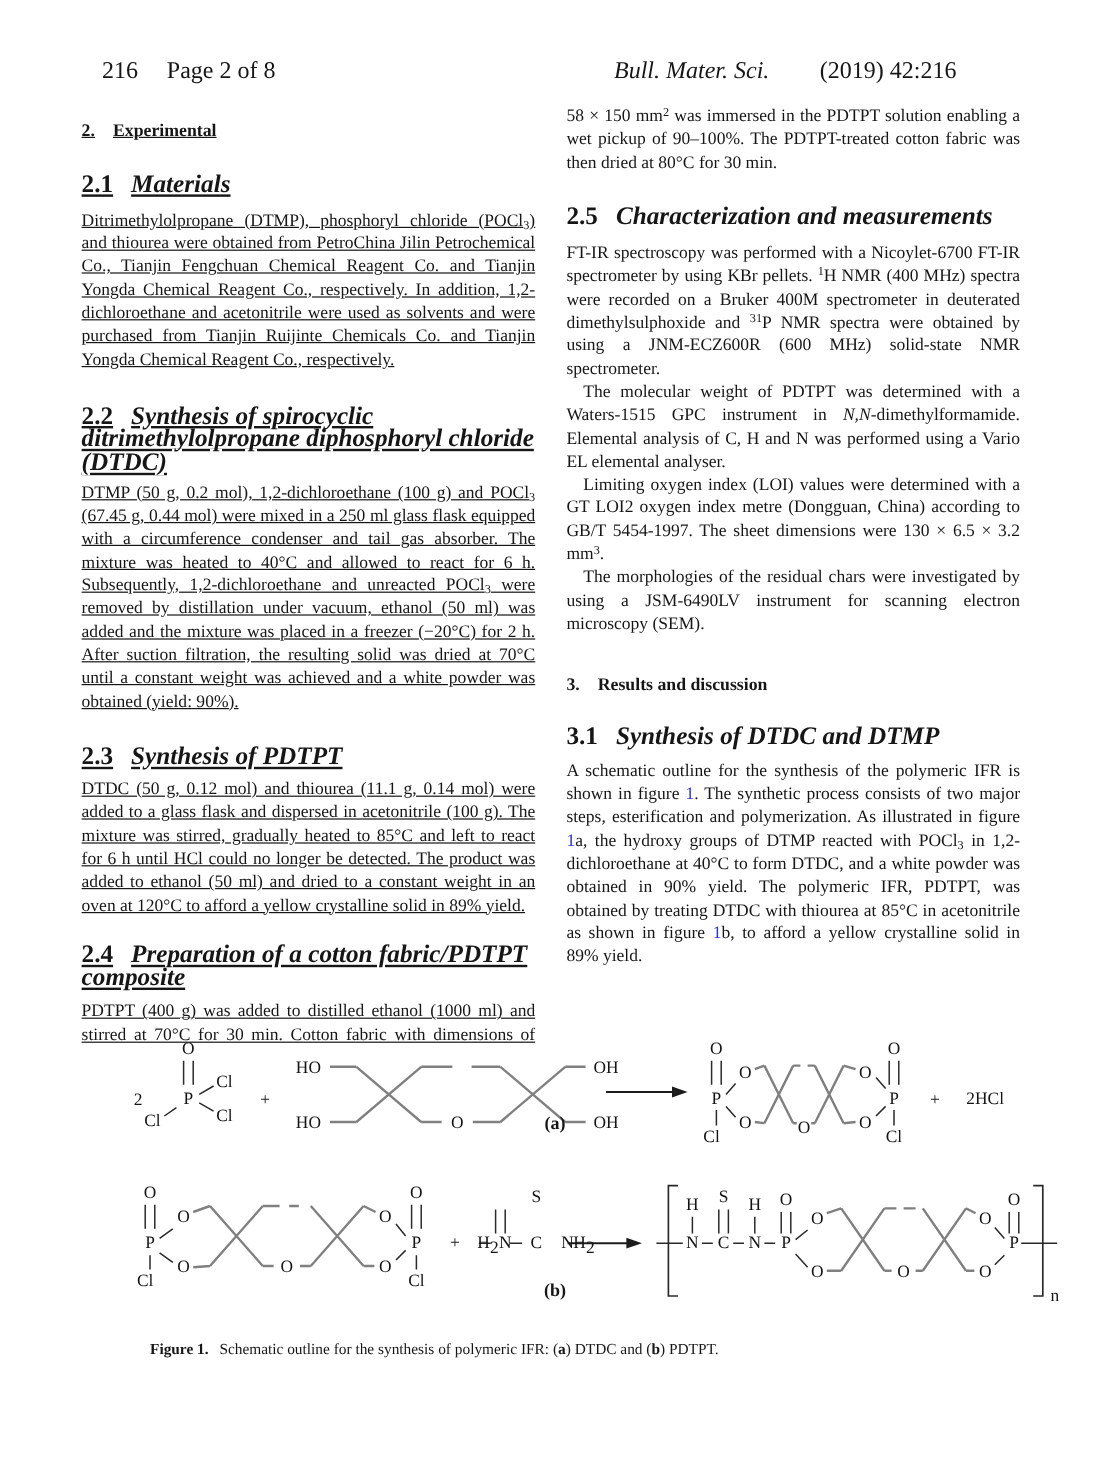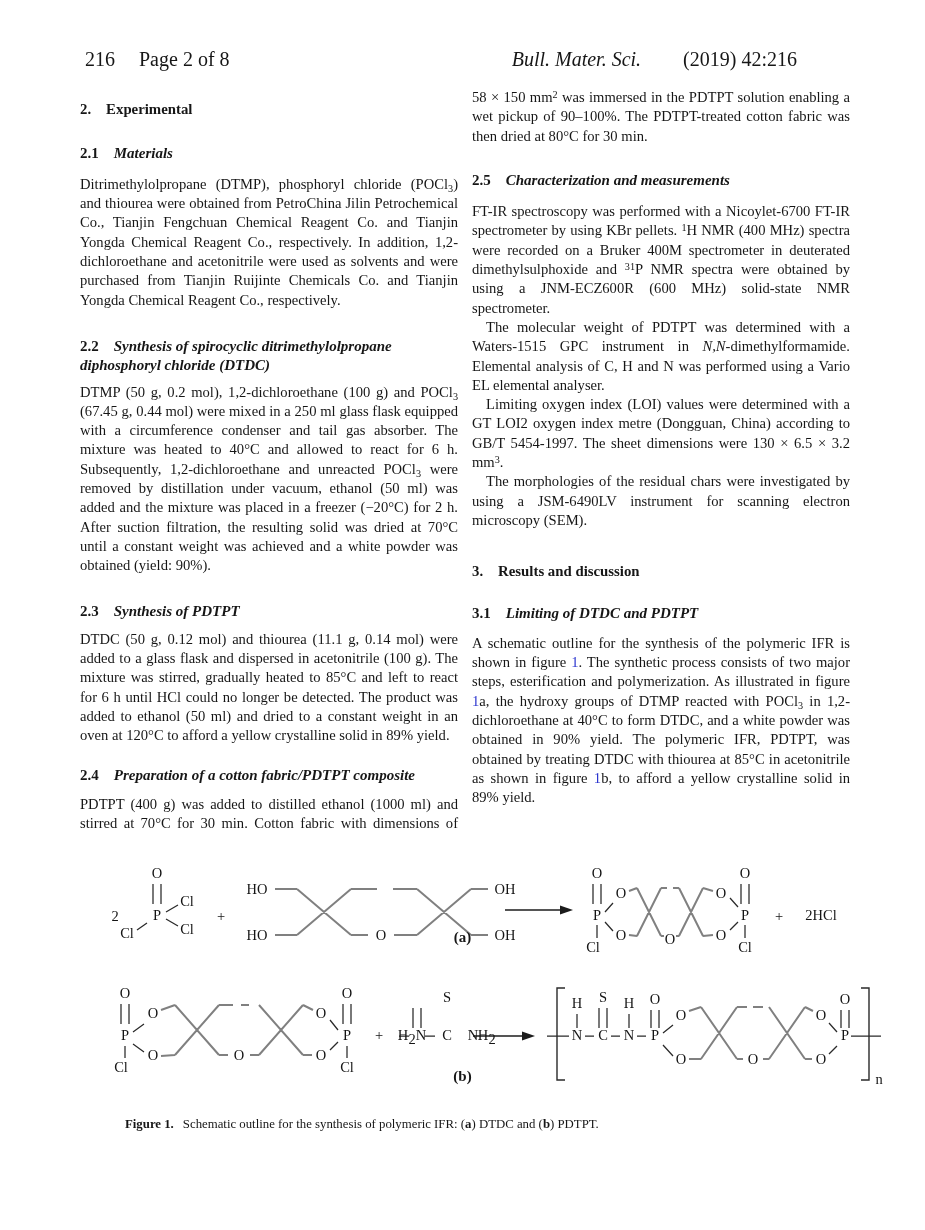--- a/index.html
+++ b/index.html
@@ -11,25 +11,25 @@
   .pageheader{
     position:absolute;left:85px;top:48px;width:712px;
     display:flex;align-items:baseline;font-size:20px;
   }
   .pageheader .gap{margin-left:24px;}
   .pageheader .spacer{flex:1;}
   .pageheader .issue{margin-left:42px;}
   .i{font-style:italic;}
   .b{font-weight:bold;}
   .col{position:absolute;width:378px;text-align:justify;font-size:14.6px;line-height:19.3px;}
-  #leftcol{left:80px;top:88px;}
+  #leftcol{left:68px;top:88px;text-decoration:underline;}
   #rightcol{left:472px;top:88px;}
   p{margin:0;padding:0;}
   .heading{font-size:14.8px;font-weight:bold;line-height:19.3px;text-align:left;}
-  .subheading{font-size:15px;line-height:19.3px;text-align:left;}
+  .subheading{font-size:21px;line-height:19.3px;text-align:left;}
   .hn{margin-right:15px;}
   .sup{font-size:10.2px;vertical-align:4.5px;line-height:0;}
   .sub{font-size:10.2px;vertical-align:-2.5px;line-height:0;}
   .link{color:#2b35cf;}
   .ind{text-indent:14px;}
   #h2{margin-bottom:24px;}
   #h21{margin-bottom:12px;}
   #p1{margin-bottom:27px;}
   #h22{margin-bottom:7px;}
   #p2{margin-bottom:26px;}
@@ -87,21 +87,21 @@
 </div>
 
 <div class="col" id="rightcol">
   <p id="p5"><span>58 × 150 mm</span><span class="sup">2</span><span> was immersed in the PDTPT solution enabling a wet pickup of 90–100%. The PDTPT-treated cotton fabric was then dried at 80°C for 30 min.</span></p>
   <h3 class="subheading" id="h25"><span class="hn">2.5</span><span class="i">Characterization and measurements</span></h3>
   <p id="p6"><span>FT-IR spectroscopy was performed with a Nicoylet-6700 FT-IR spectrometer by using KBr pellets. </span><span class="sup">1</span><span>H NMR (400 MHz) spectra were recorded on a Bruker 400M spectrometer in deuterated dimethylsulphoxide and </span><span class="sup">31</span><span>P NMR spectra were obtained by using a JNM-ECZ600R (600 MHz) solid-state NMR spectrometer.</span></p>
   <p id="p7" class="ind"><span>The molecular weight of PDTPT was determined with a Waters-1515 GPC instrument in </span><span class="i">N,N</span><span>-dimethylformamide. Elemental analysis of C, H and N was performed using a Vario EL elemental analyser.</span></p>
   <p id="p9" class="ind"><span>Limiting oxygen index (LOI) values were determined with a GT LOI2 oxygen index metre (Dongguan, China) according to GB/T 5454-1997. The sheet dimensions were 130 × 6.5 × 3.2 mm</span><span class="sup">3</span><span>.</span></p>
   <p id="p10" class="ind"><span>The morphologies of the residual chars were investigated by using a JSM-6490LV instrument for scanning electron microscopy (SEM).</span></p>
   <h2 class="heading" id="h3"><span class="hn">3.</span><span>Results and discussion</span></h2>
-  <h3 class="subheading" id="h31"><span class="hn">3.1</span><span class="i">Limiting of DTDC and PDTPT</span></h3>
+  <h3 class="subheading" id="h31"><span class="hn">3.1</span><span class="i">Synthesis of DTDC and DTMP</span></h3>
   <p id="p11"><span>A schematic outline for the synthesis of the polymeric IFR is shown in figure </span><span class="link">1</span><span>. The synthetic process consists of two major steps, esterification and polymerization. As illustrated in figure </span><span class="link">1</span><span>a, the hydroxy groups of DTMP reacted with POCl</span><span class="sub">3</span><span> in 1,2-dichloroethane at 40°C to form DTDC, and a white powder was obtained in 90% yield. The polymeric IFR, PDTPT, was obtained by treating DTDC with thiourea at 85°C in acetonitrile as shown in figure </span><span class="link">1</span><span>b, to afford a yellow crystalline solid in 89% yield.</span></p>
 </div>
 
 <svg id="schemeA" class="schemesvg" width="840" height="100" viewBox="0 0 840 100">
   <path class="bond" d="M68,30 V50 M76,30 V50 M81,58 L93,51 M81,65 L93,72 M62,69 L52,76
            M508,30 V50 M516,30 V50 M512,71 V84 M520,58 L528,49 M520,68 L528,77
            M645,44 L653,53 M645,76 L653,68 M656,30 V50 M664,30 V50 M660,71 V84"></path>
   <path class="skel" d="M190,35 H212 M190,81 H212 M212,35 L266,81 M212,81 L266,35
            M266,35 H292 M308,35 H332 M266,81 H283 M309,81 H332
            M332,35 L386,81 M332,81 L386,35 M386,35 H403 M386,81 H403

